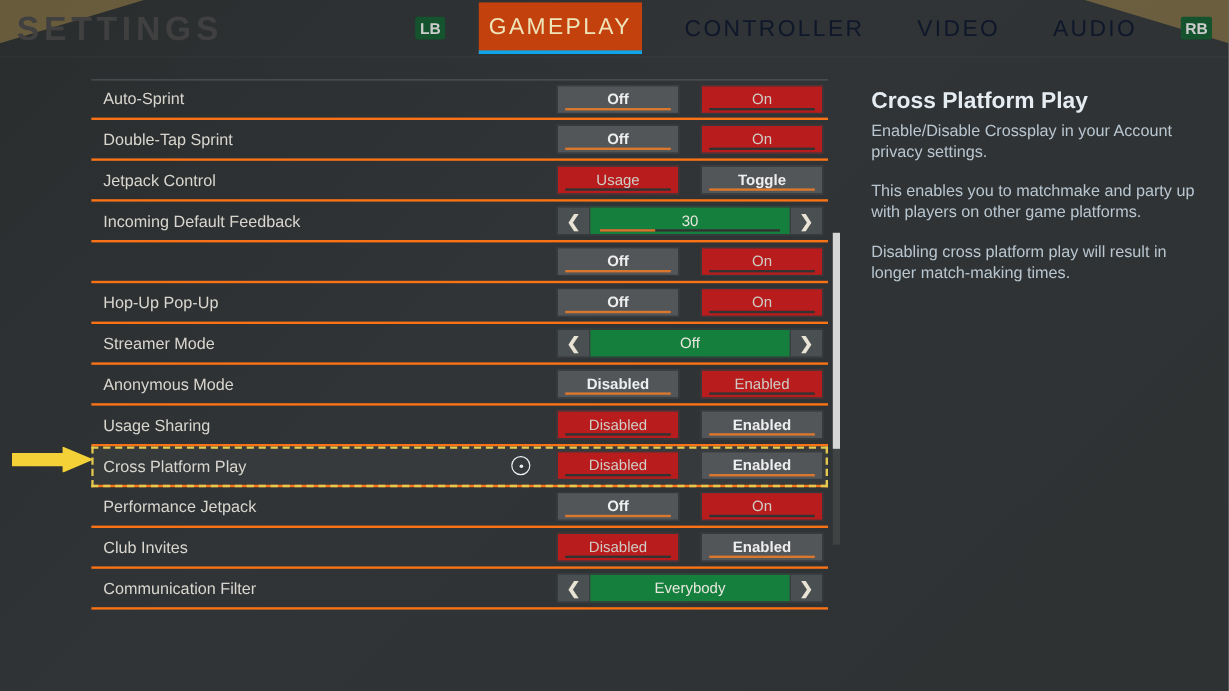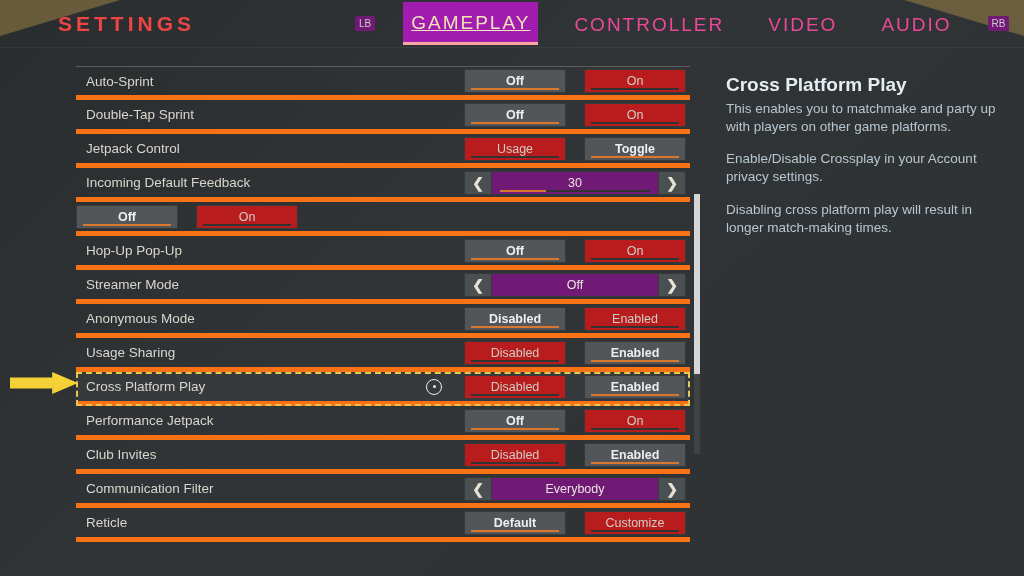--- a/index.html
+++ b/index.html
@@ -21,46 +21,45 @@
 
   .header {
     position: relative;
     height: 48px;
     display: flex; align-items: center;
     padding-left: 14px;
     z-index: 2;
     border-bottom: 1px solid rgba(255,255,255,.05);
   }
   .title {
-    font-size: 21px; letter-spacing: 4px;
-    color: #ef4444; font-weight: bold;
+    font-size: 28px; letter-spacing: 4px;
+    color: #404040; font-weight: bold;
     font-family: Impact, "Arial Black", sans-serif;
-    margin-left: 44px;
   }
   .tabs {
     display: flex; align-items: center; gap: 28px;
     margin-left: 160px;
     height: 100%;
   }
   .tab-bumper {
-    font-size: 10px; background:#701a75; color:#ccc;
+    font-size: 13px; background:#14532d; color:#ccc;
     padding: 2px 4px; border-radius:2px;
     letter-spacing:0;
+    font-weight:bold;
   }
   .tab {
     font-family: Impact, "Arial Black", sans-serif;
     font-size: 19px; letter-spacing: 2px;
-    color: #ec4899; padding: 10px 8px 8px;
+    color: #0f172a; padding: 10px 8px 8px;
     cursor: pointer;
   }
   .tab.active {
     color: #efe3b8;
-    background: #a21caf;
-    border-bottom: 3px solid #fca5a5;
-    text-decoration: underline;
+    background: #c2410c;
+    border-bottom: 3px solid #0ea5e9;
   }
 
   .body {
     display: flex;
     height: 508px;
     position: relative;
   }
 
   .arrow-callout {
     position: absolute;
@@ -82,23 +81,24 @@
     margin-top: 18px;
     position: relative;
   }
   .list-scroll {
     position:absolute; inset:0;
     overflow: hidden;
   }
   .row {
     height: 34px;
     display:flex; align-items:center;
-    border-bottom: 5px solid #f97316;
+    border-bottom: 2px solid #f97316;
     font-size: 13.5px;
     color: #d9d6cf;
+    justify-content: flex-end;
   }
   .row.first { border-top: 1px solid #5a5e60; }
   .row .label { flex: 1 1 auto; padding-left: 10px; }
   .row .controls { flex: 0 0 226px; display:flex; gap:18px; padding-right:4px;}
 
   .btn {
     flex:1 1 50%;
     height: 24px;
     display:flex; align-items:center; justify-content:center;
     background: #b91c1c;
@@ -124,21 +124,21 @@
     flex:0 0 28px;
     display:flex;align-items:center;justify-content:center;
     background:#4a4f52;border:1px solid #373a3c;
     color:#e8e3d4;font-weight:bold;font-size:14px;
     cursor:pointer;
   }
   .step-val{
     flex:1 1 auto;
     display:flex;align-items:center;justify-content:center;
     border-top:1px solid #373a3c;border-bottom:1px solid #373a3c;
-    background:#701a75;
+    background:#15803d;
     font-size:12.5px;color:#e9e6df;
     position:relative;
   }
   .step-val.numeric::before{
     content:"";position:absolute;left:8px;right:8px;bottom:2px;height:2px;
     background:#333;
   }
   .step-val.numeric::after{
     content:"";position:absolute;left:8px;width:28%;bottom:2px;height:2px;
     background:#d9772f;
@@ -297,32 +297,25 @@
         <div class="row">
           <div class="label">Communication Filter</div>
           <div class="controls">
             <div class="stepper">
               <div class="step-btn">❮</div>
               <div class="step-val">Everybody</div>
               <div class="step-btn">❯</div>
             </div>
           </div>
         </div>
-        <div class="row">
-          <div class="label">Reticle</div>
-          <div class="controls">
-            <div class="btn sel">Default</div>
-            <div class="btn">Customize</div>
-          </div>
-        </div>
       </div>
     <div class="scrollbar">
       <div class="scrollbar-thumb"></div>
     </div>
   </div>
 
   <div class="detail-col">
     <div class="detail-title">Cross Platform Play</div>
+    <p>Enable/Disable Crossplay in your Account privacy settings.</p>
     <p>This enables you to matchmake and party up with players on other game platforms.</p>
-    <p>Enable/Disable Crossplay in your Account privacy settings.</p>
     <p>Disabling cross platform play will result in longer match-making times.</p>
   </div>
 </div>
 
 </body></html>

